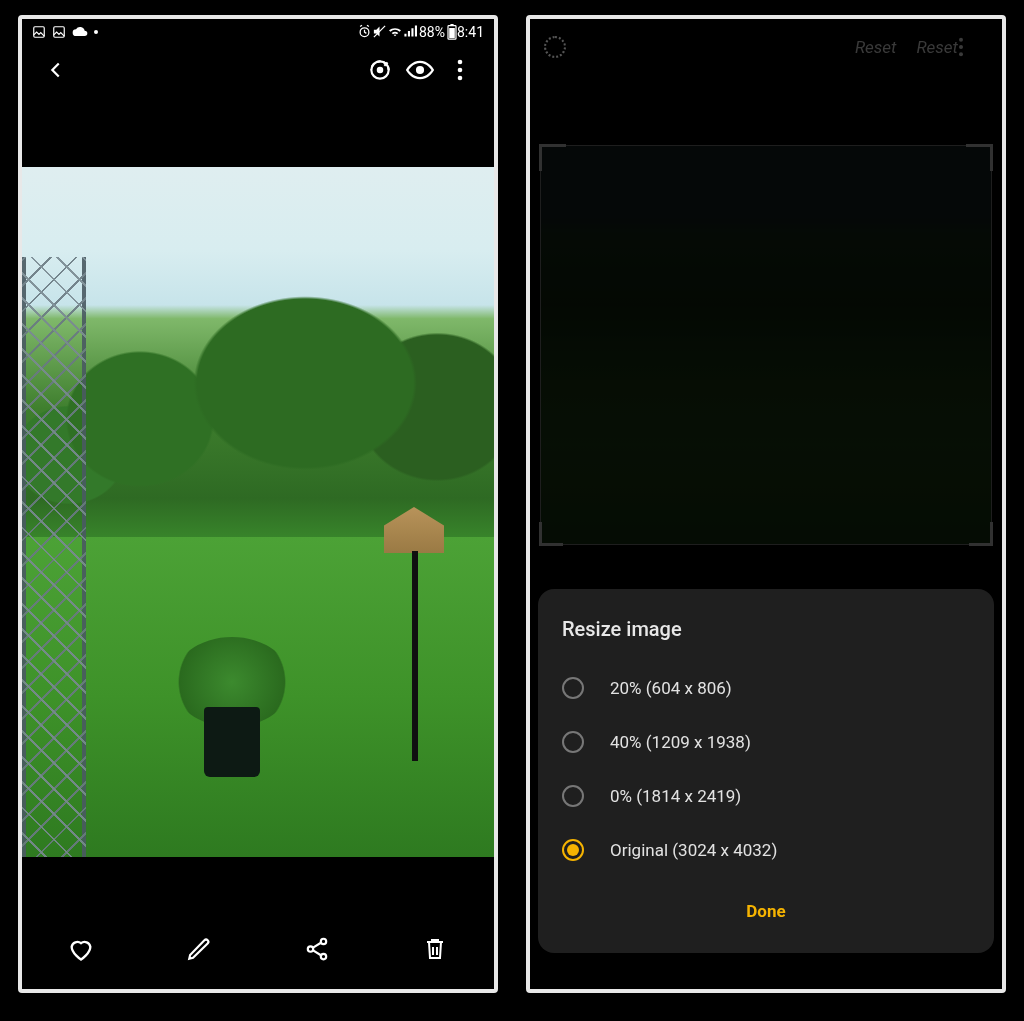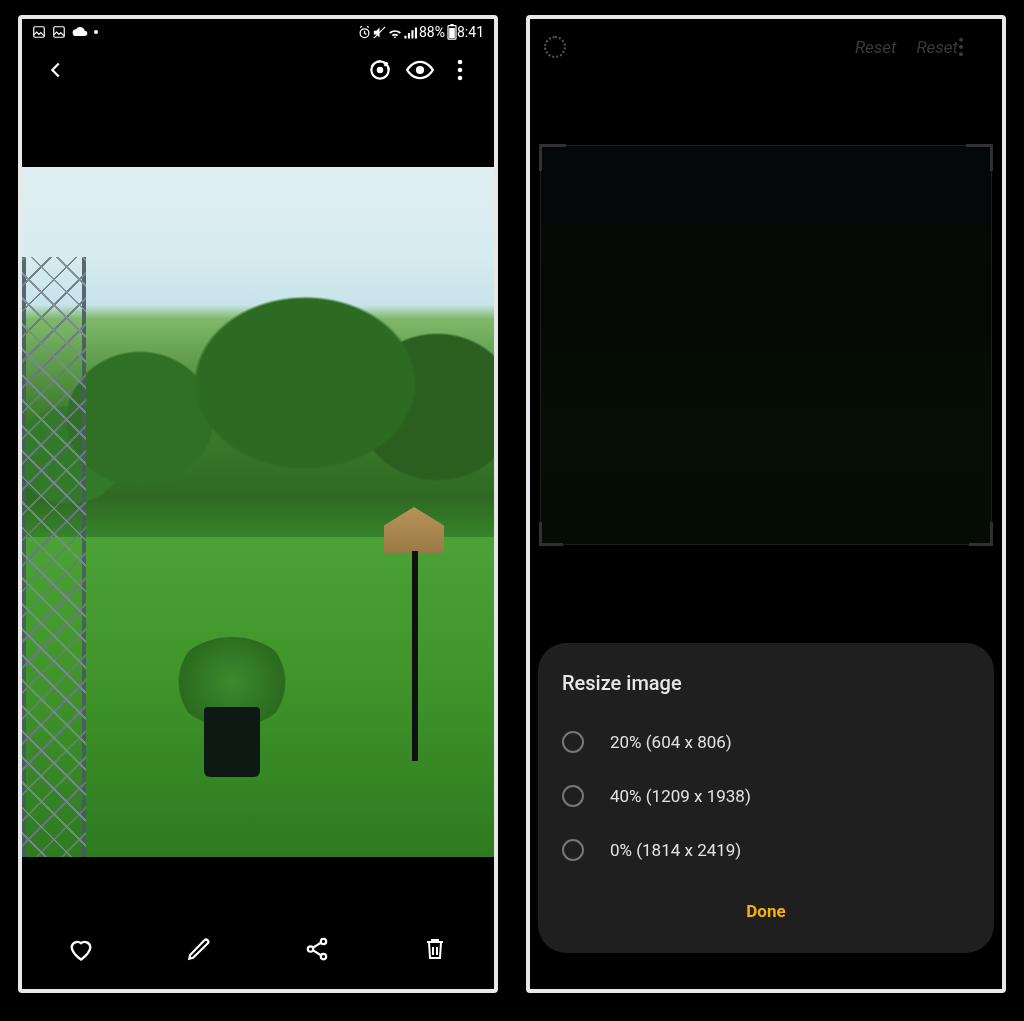--- a/index.html
+++ b/index.html
@@ -29,21 +29,21 @@
   .status-bar {
     height: 26px;
     display: flex;
     justify-content: space-between;
     align-items: center;
     padding: 0 10px;
     color: #fff;
     font-size: 14px;
   }
   .status-left { display: flex; gap: 6px; align-items: center; }
-  .status-right { display: flex; align-items: flex-end; font-size:14px;}
+  .status-right { display: flex; align-items: flex-start; font-size:14px;}
   .status-right .pct { margin: 0 2px; }
   .top-bar {
     height: 50px;
     display: flex;
     align-items: center;
     padding: 0 14px;
     color: #fff;
   }
   .top-bar .spacer { flex: 1; }
   .top-bar .icon-btn {
@@ -167,21 +167,21 @@
     border:3px solid #ddd;
   }
   .crop-corners::before{ top:-2px; left:-2px; border-right:none; border-bottom:none;}
   .crop-corners::after{ top:-2px; right:-2px; border-left:none; border-bottom:none;}
   .crop-photo .c3{ bottom:-2px; left:-2px; border-right:none; border-top:none;}
   .crop-photo .c4{ bottom:-2px; right:-2px; border-left:none; border-top:none;}
 
   .sheet {
     position:absolute; left:8px; right:8px; bottom:36px;
     background:#1f1f1f;
-    border-radius: 28px;
+    border-radius: 16px;
     padding: 28px 24px 22px 24px;
     z-index:5;
     color:#e8e8e8;
   }
   .sheet-title{ font-size:20px; font-weight:500; margin-bottom: 20px; }
   .opt {
     display:flex; align-items:center;
     height:54px;
     cursor:pointer;
     text-align:center;
@@ -371,19 +371,23 @@
       <span class="opt-label">20% (604 x 806)</span>
     </div>
     <div class="opt">
       <span class="radio"></span>
       <span class="opt-label">40% (1209 x 1938)</span>
     </div>
     <div class="opt">
       <span class="radio"></span>
       <span class="opt-label">0% (1814 x 2419)</span>
     </div>
+    <div class="opt">
+      <span class="radio sel"></span>
+      <span class="opt-label">Original (3024 x 4032)</span>
+    </div>
 
     <div class="done-row">
       <div class="done-btn">Done</div>
     </div>
   </div>
 
 </div>
 
 </body></html>

